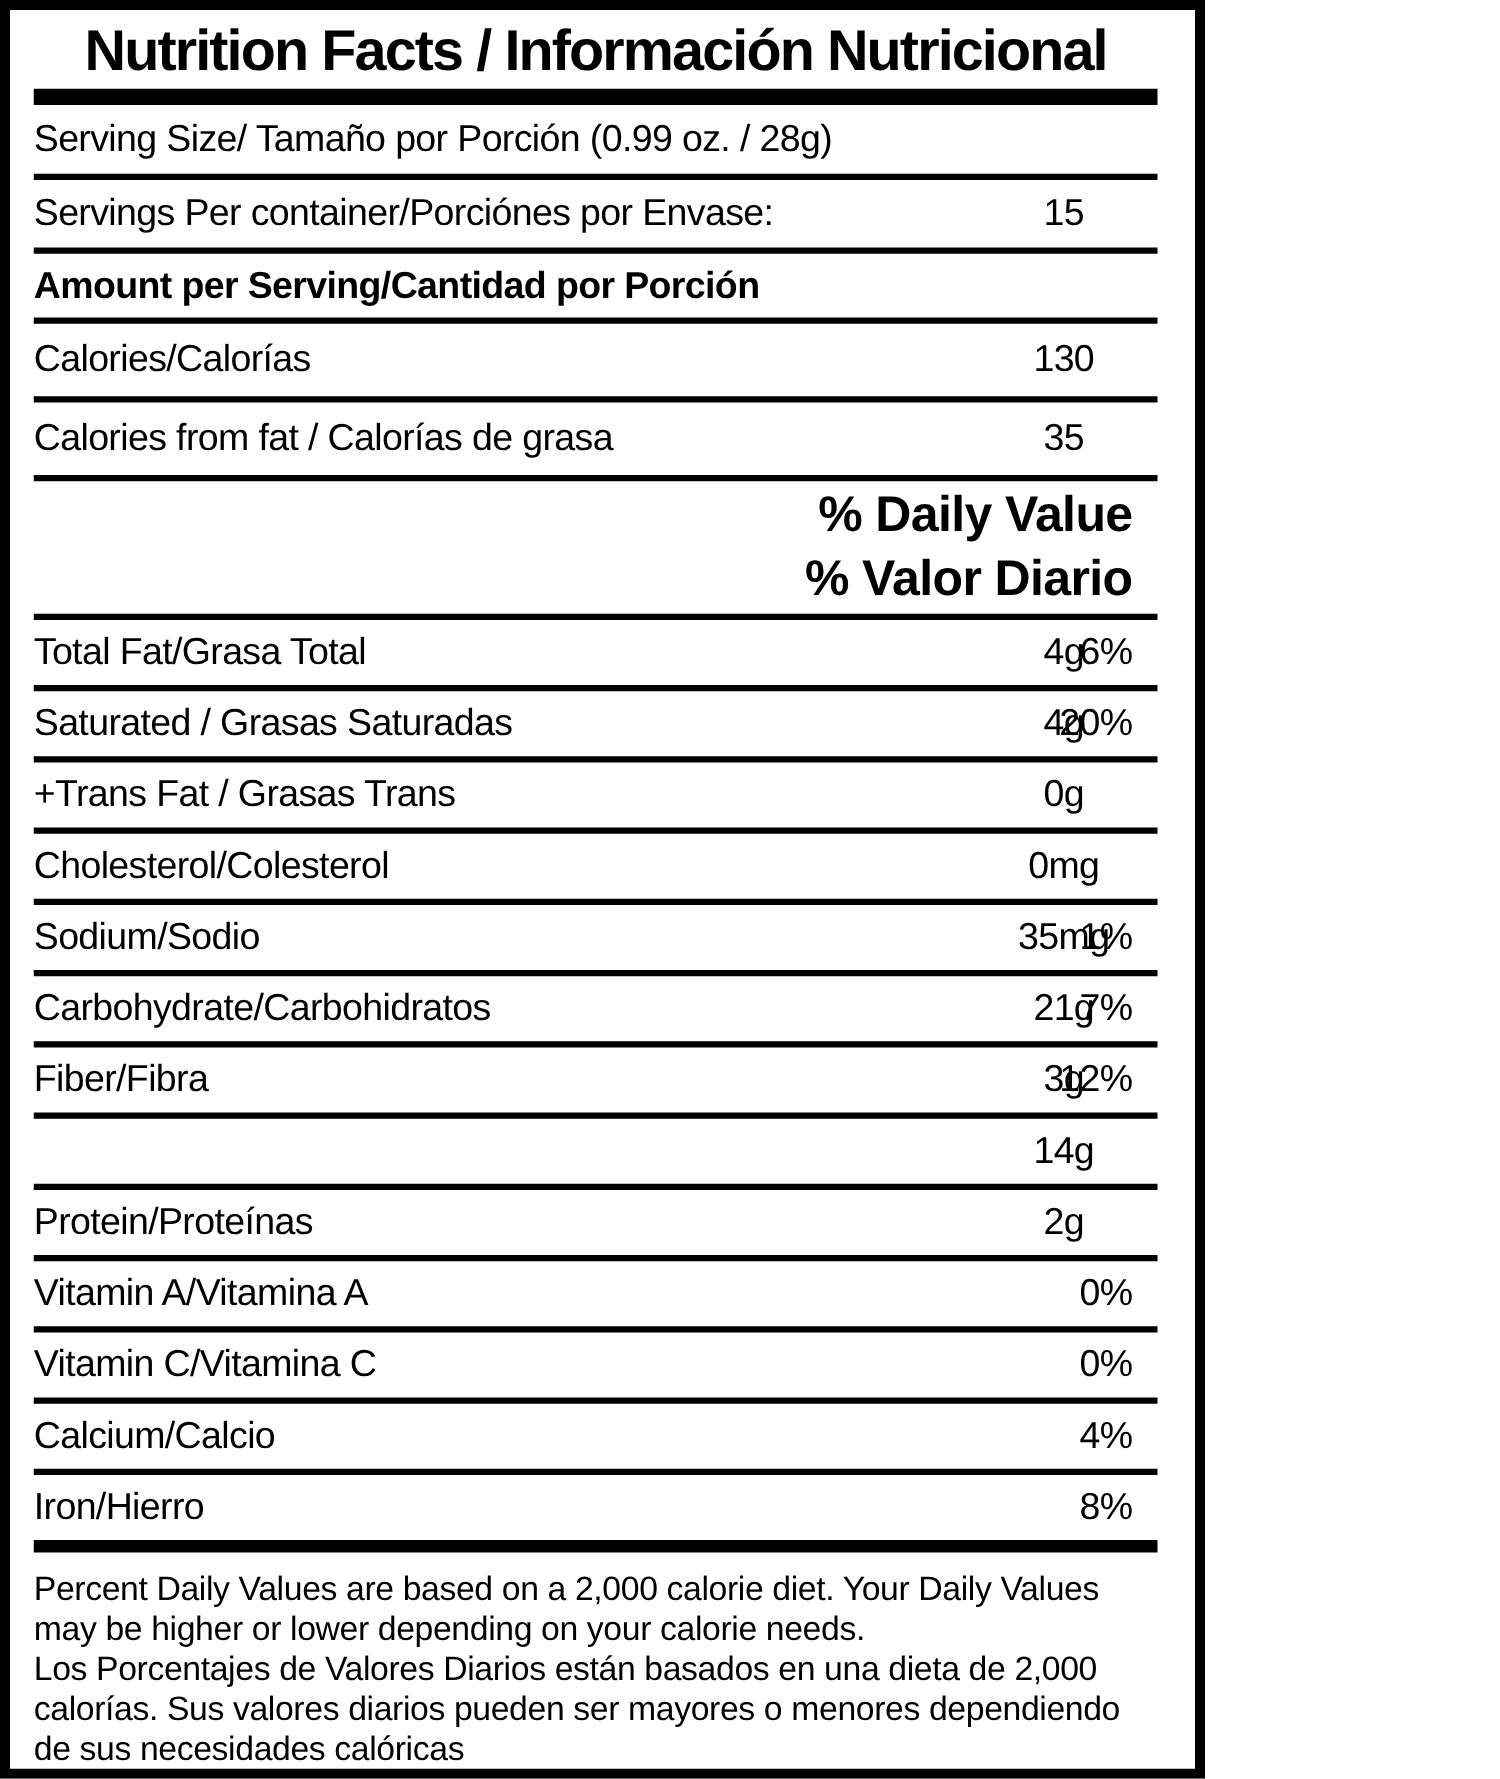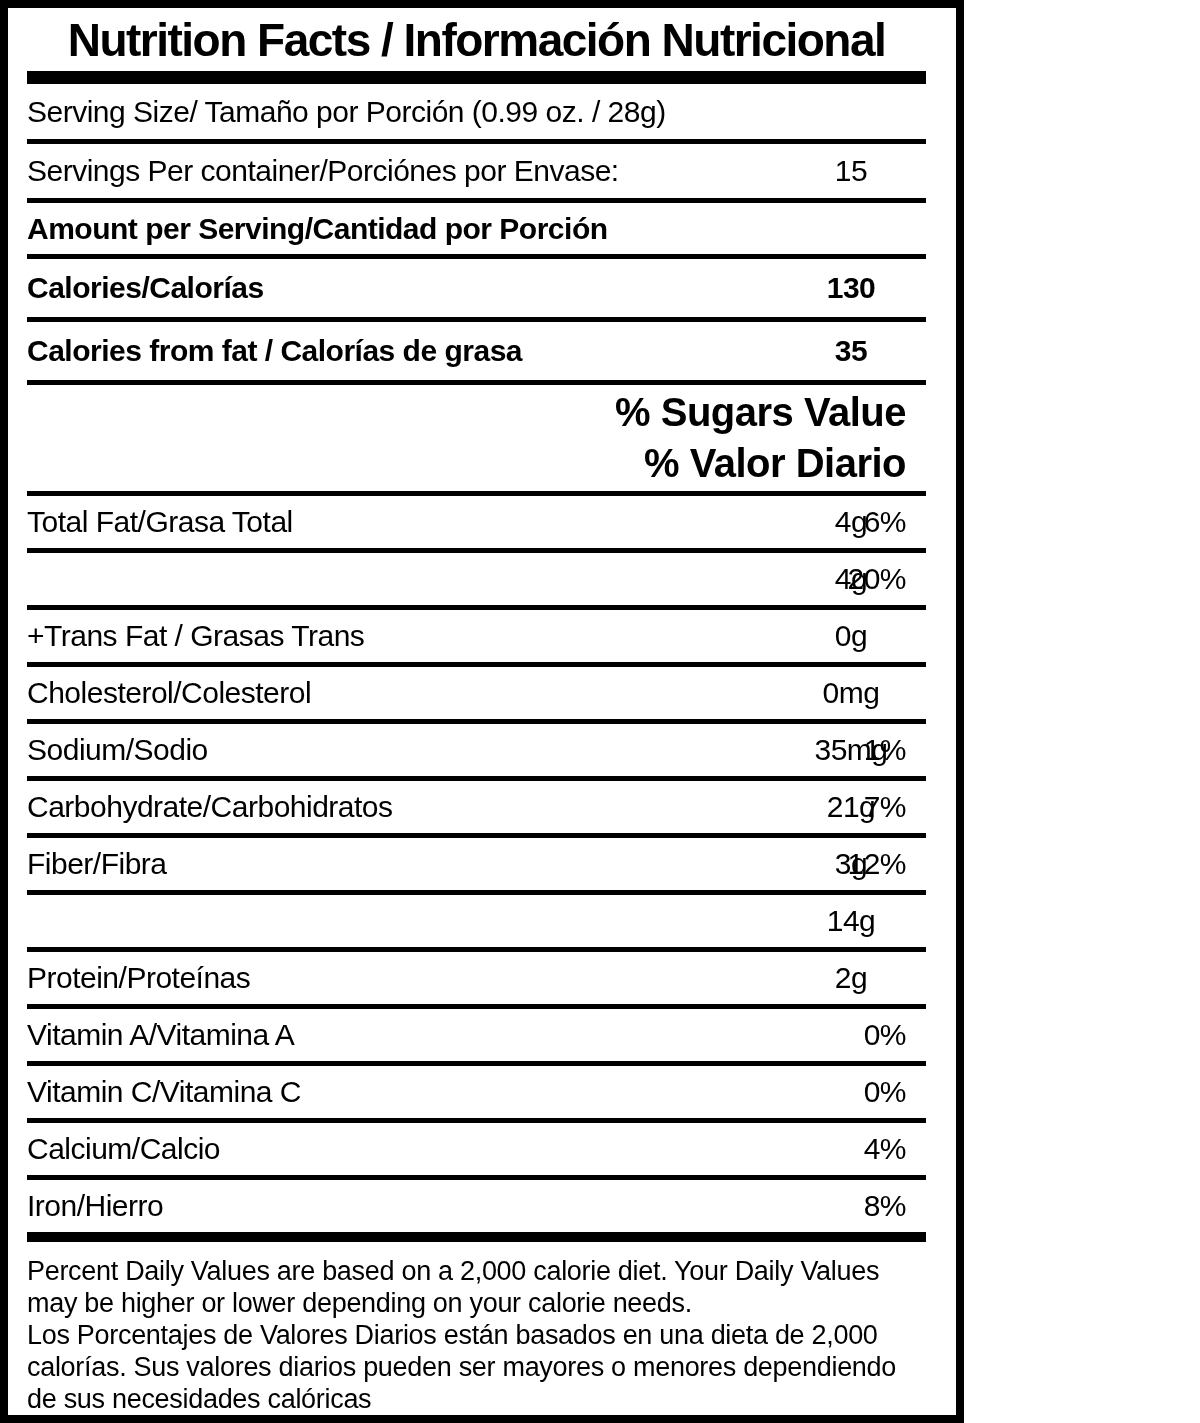--- a/index.html
+++ b/index.html
@@ -47,21 +47,21 @@
     text-align: center;
   }
   .row .pct {
     position: absolute;
     right: 20px;
     text-align: right;
   }
   .row-serving { height: 55px; }
   .row-servings { height: 54px; }
   .row-amount-header { height: 51px; font-weight: bold; }
-  .row-calories { height: 58px; font-weight: bold; }
+  .row-calories { height: 58px; }
   .dv-header {
     height: 106px;
     border-bottom: 5px solid #000;
     display: flex;
     flex-direction: column;
     justify-content: space-evenly;
     align-items: flex-end;
     padding-right: 20px;
     font-size: 40px;
     font-weight: bold;
@@ -103,31 +103,32 @@
     <span class="lbl">Calories/Calorías</span>
     <span class="amt">130</span>
   </div>
 
   <div class="row row-calories">
     <span class="lbl">Calories from fat / Calorías de grasa</span>
     <span class="amt">35</span>
   </div>
 
   <div class="dv-header">
-    <span>% Sugars Value</span>
+    <span>% Daily Value</span>
     <span>% Valor Diario</span>
   </div>
 
   <div class="row row-nutrient">
     <span class="lbl">Total Fat/Grasa Total</span>
     <span class="amt">4g</span>
     <span class="pct">6%</span>
   </div>
 
   <div class="row row-nutrient">
+    <span class="lbl">Saturated / Grasas Saturadas</span>
     <span class="amt">4g</span>
     <span class="pct">20%</span>
   </div>
 
   <div class="row row-nutrient">
     <span class="lbl">+Trans Fat / Grasas Trans</span>
     <span class="amt">0g</span>
     <span class="pct"></span>
   </div>
 

